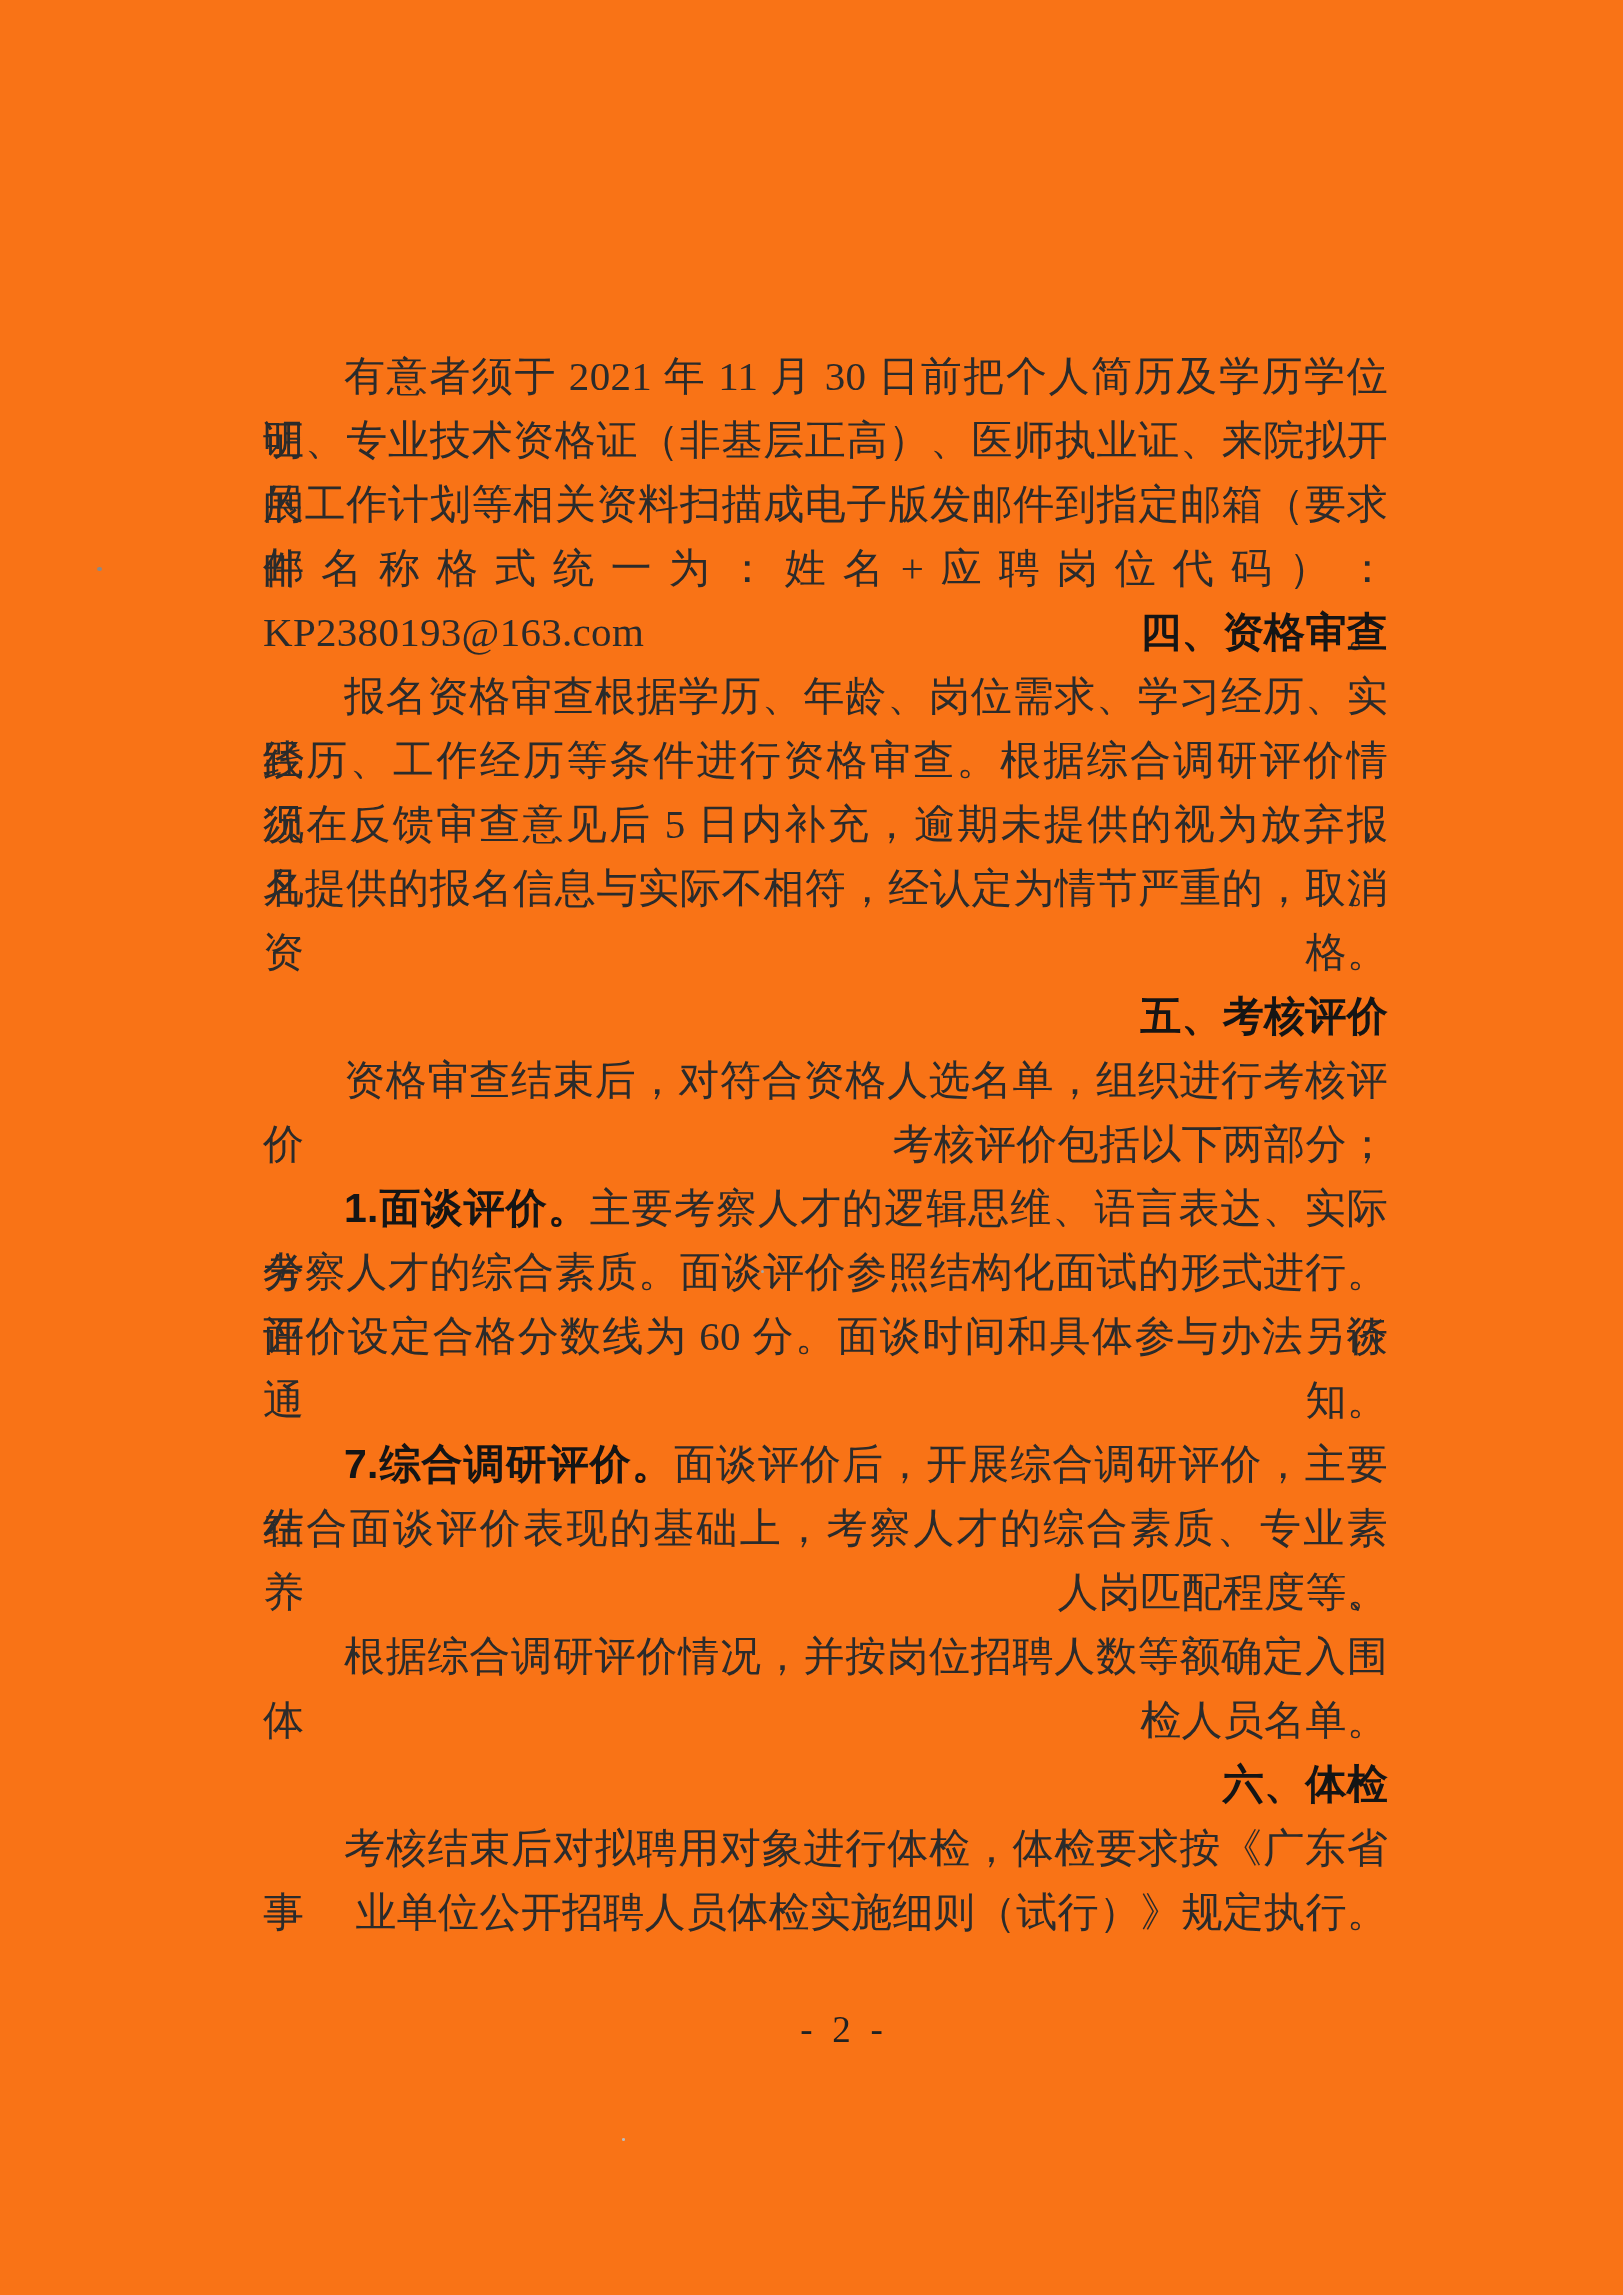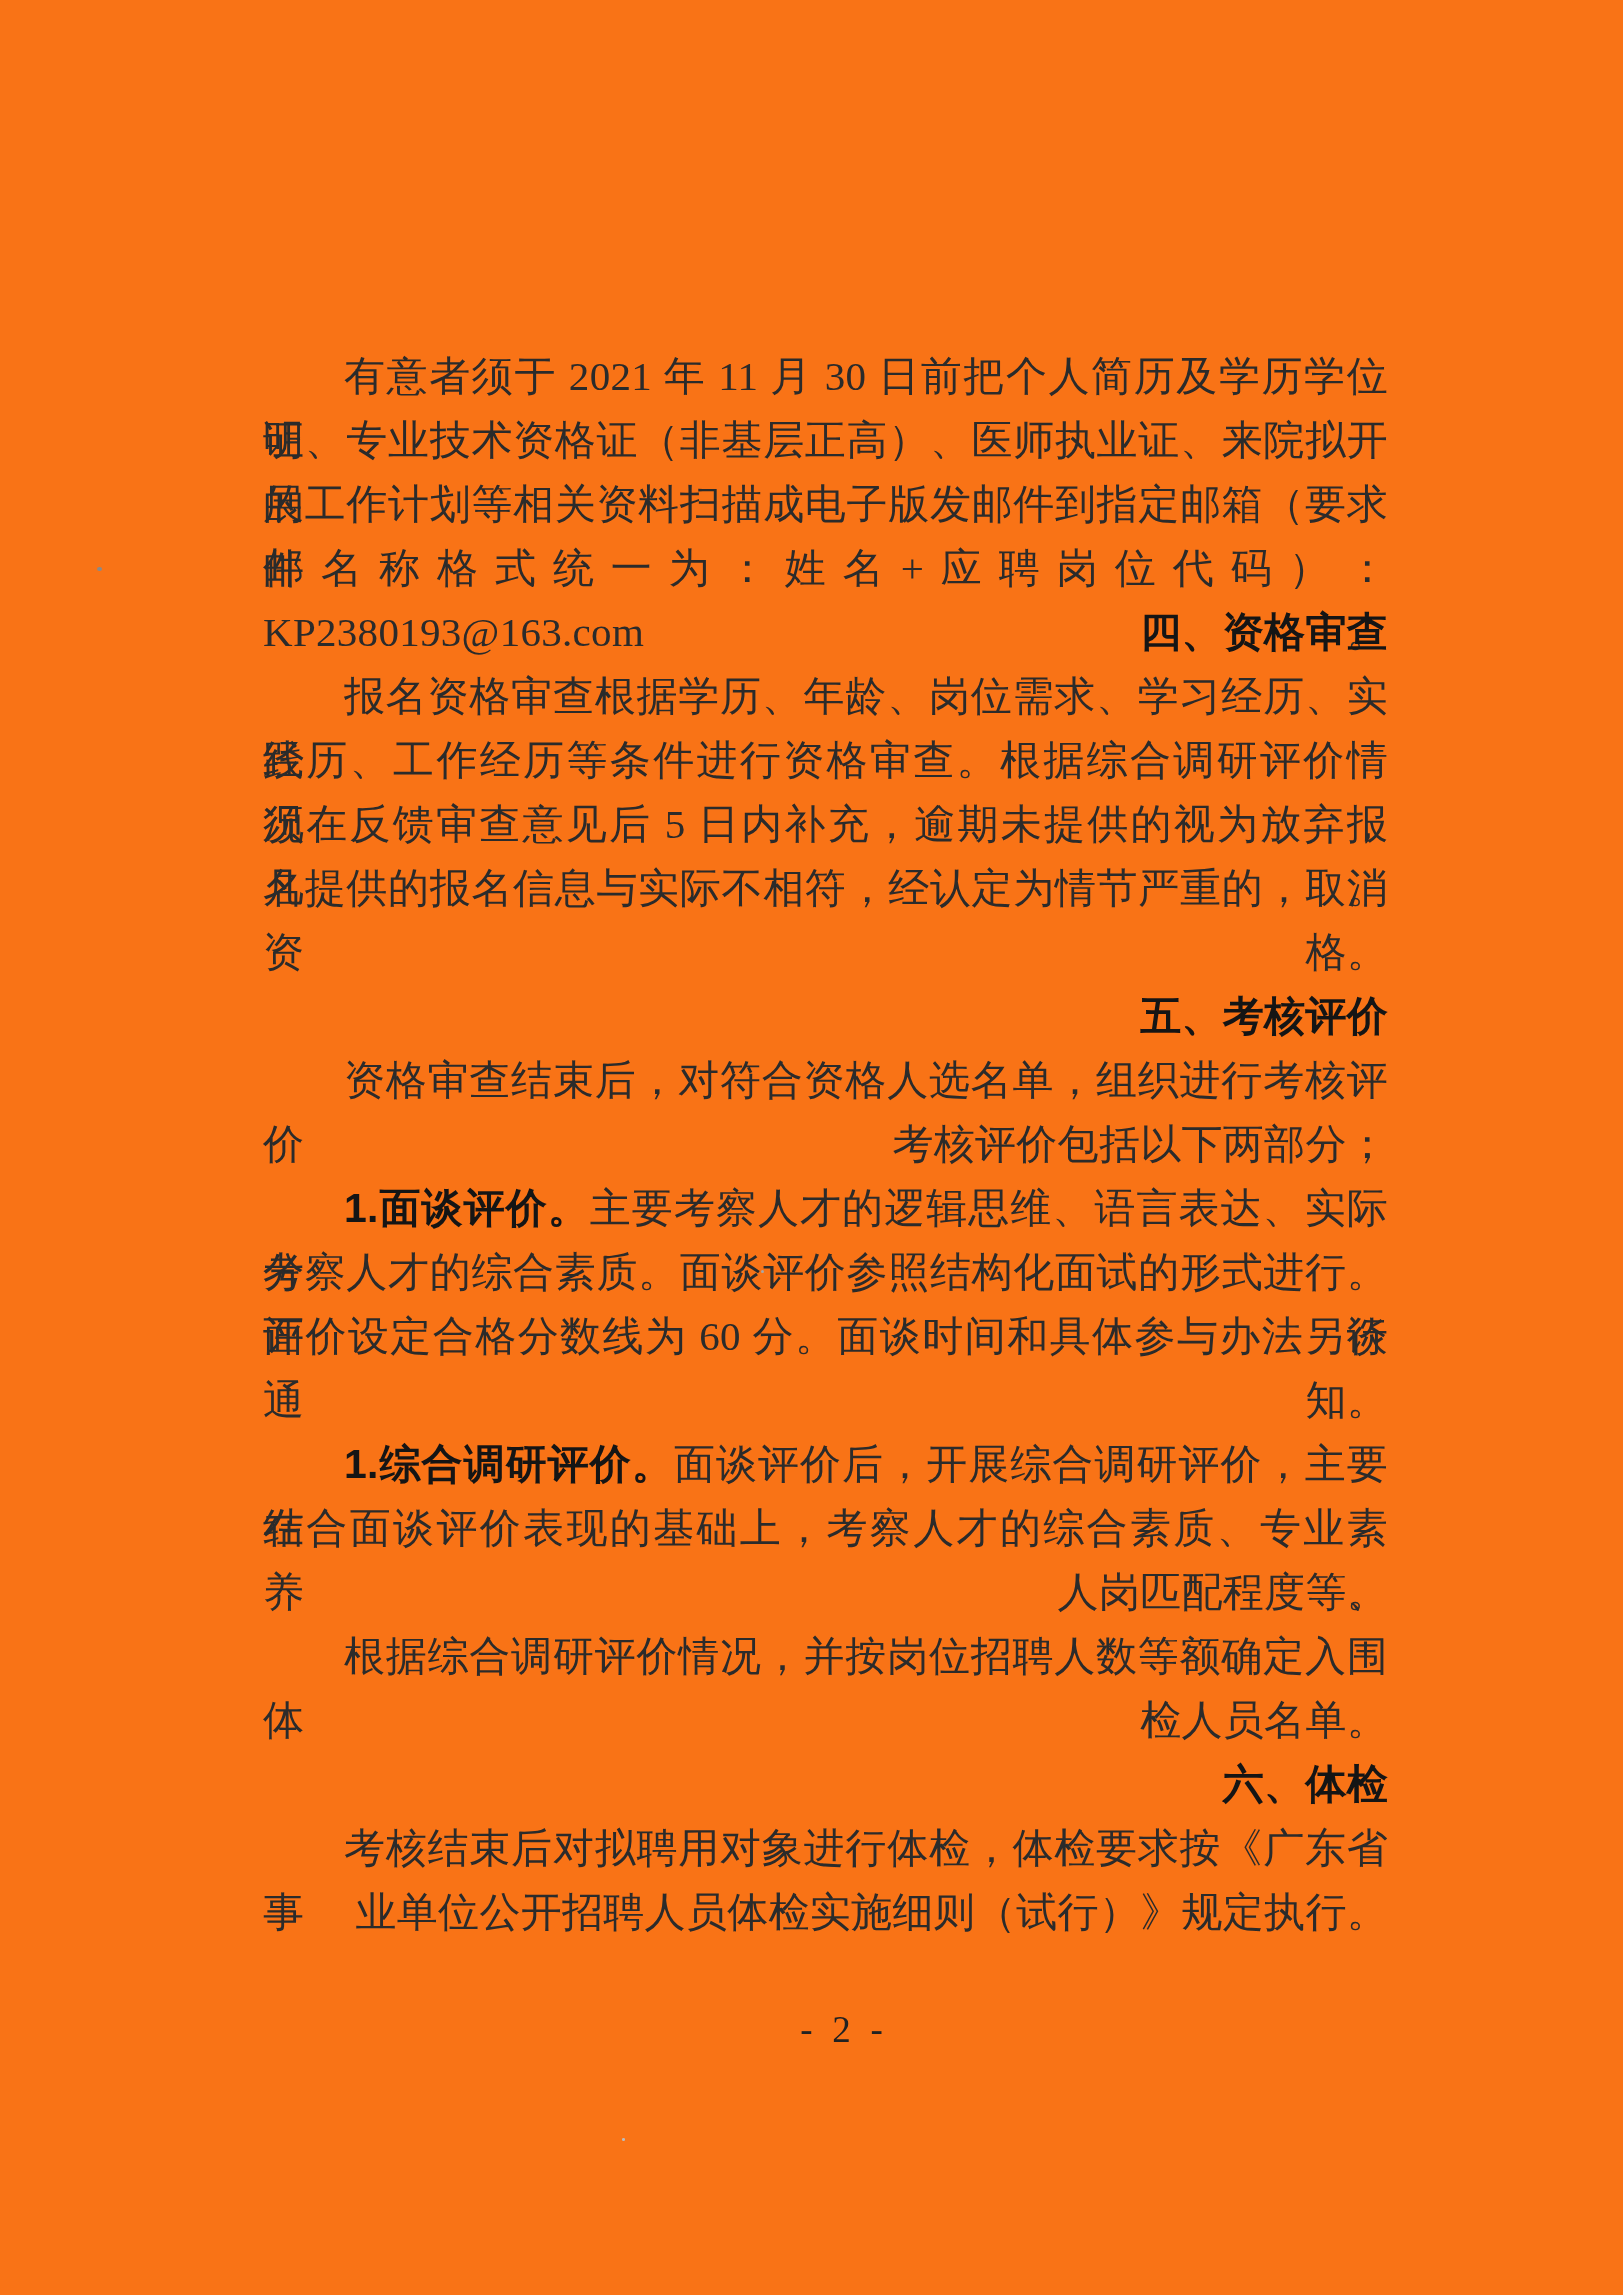--- a/index.html
+++ b/index.html
@@ -102,21 +102,21 @@
     <div class="ln ind hd">五、考核评价</div>
 
     <div class="ln ind jst">资格审查结束后，对符合资格人选名单，组织进行考核评价，</div>
     <div class="ln">考核评价包括以下两部分：</div>
 
     <div class="ln ind jst"><span class="run-bold">1.面谈评价。</span><span>主要考察人才的逻辑思维、语言表达、实际分</span></div>
     <div class="ln jst">考察人才的综合素质。面谈评价参照结构化面试的形式进行。面谈</div>
     <div class="ln jst">评价设定合格分数线为 60 分。面谈时间和具体参与办法另行通</div>
     <div class="ln">知。</div>
 
-    <div class="ln ind jst"><span class="run-bold">1.综合调研评价。</span><span>面谈评价后，开展综合调研评价，主要在</span></div>
+    <div class="ln ind jst"><span class="run-bold">7.综合调研评价。</span><span>面谈评价后，开展综合调研评价，主要在</span></div>
     <div class="ln jst">结合面谈评价表现的基础上，考察人才的综合素质、专业素养、</div>
     <div class="ln">人岗匹配程度等。</div>
 
     <div class="ln ind jst">根据综合调研评价情况，并按岗位招聘人数等额确定入围体</div>
     <div class="ln">检人员名单。</div>
 
     <div class="ln ind hd">六、体检</div>
 
     <div class="ln ind jst">考核结束后对拟聘用对象进行体检，体检要求按《广东省事</div>
     <div class="ln">业单位公开招聘人员体检实施细则（试行）》规定执行。</div>

